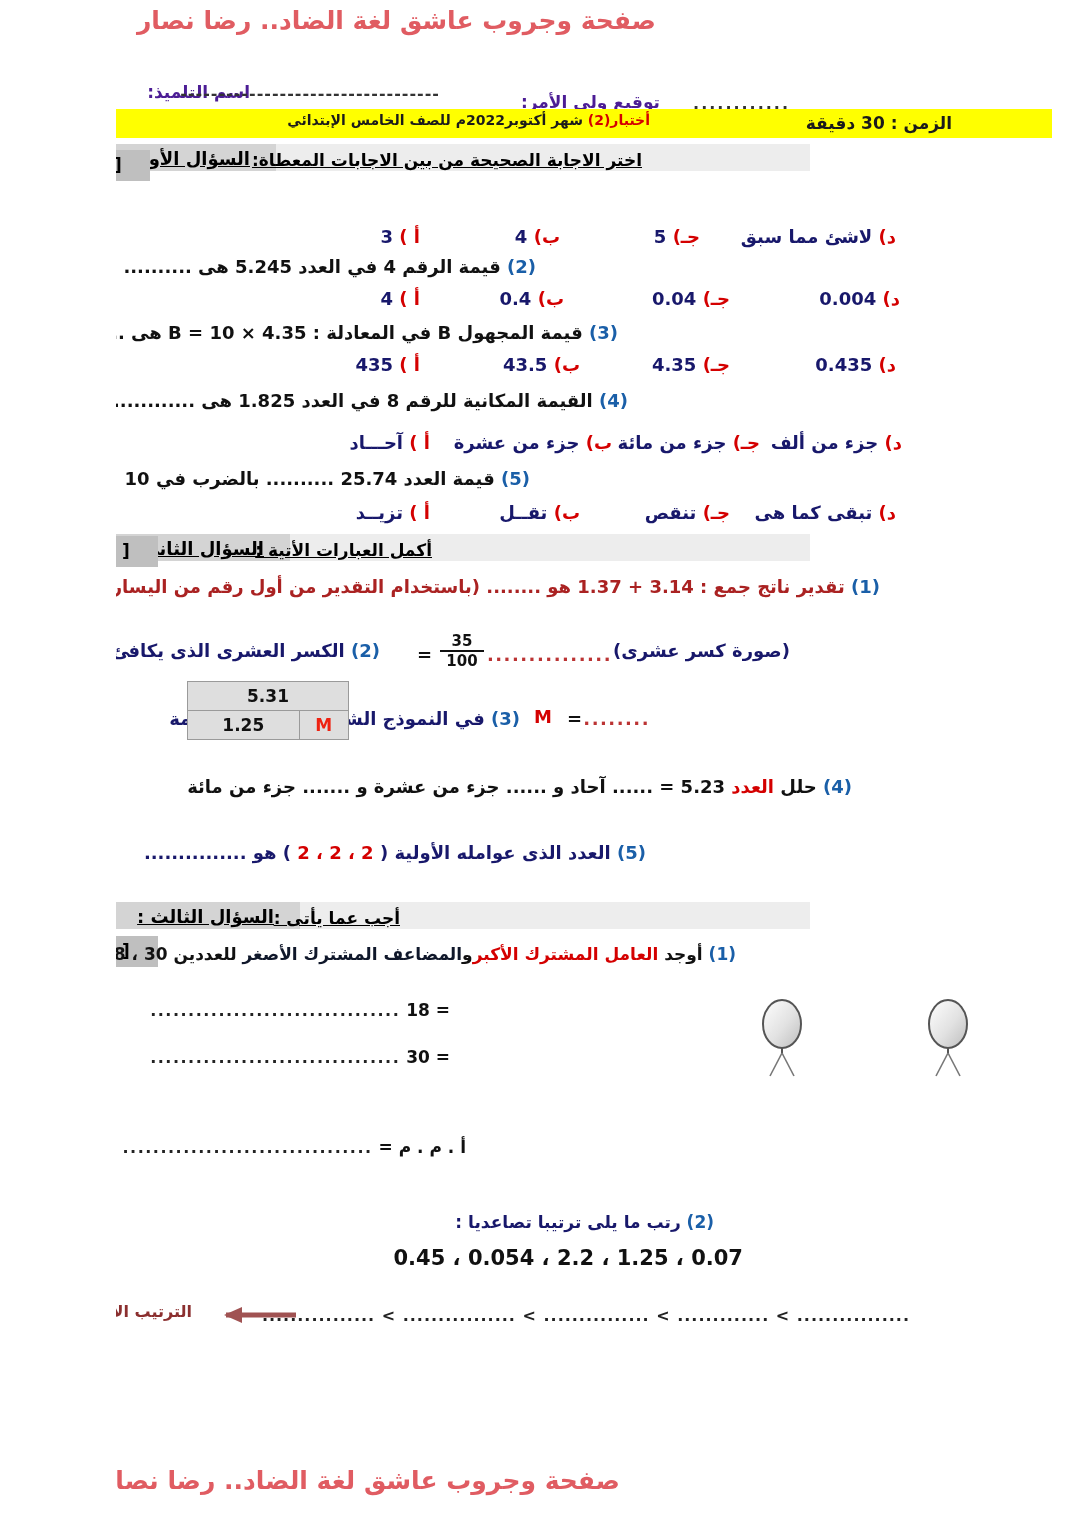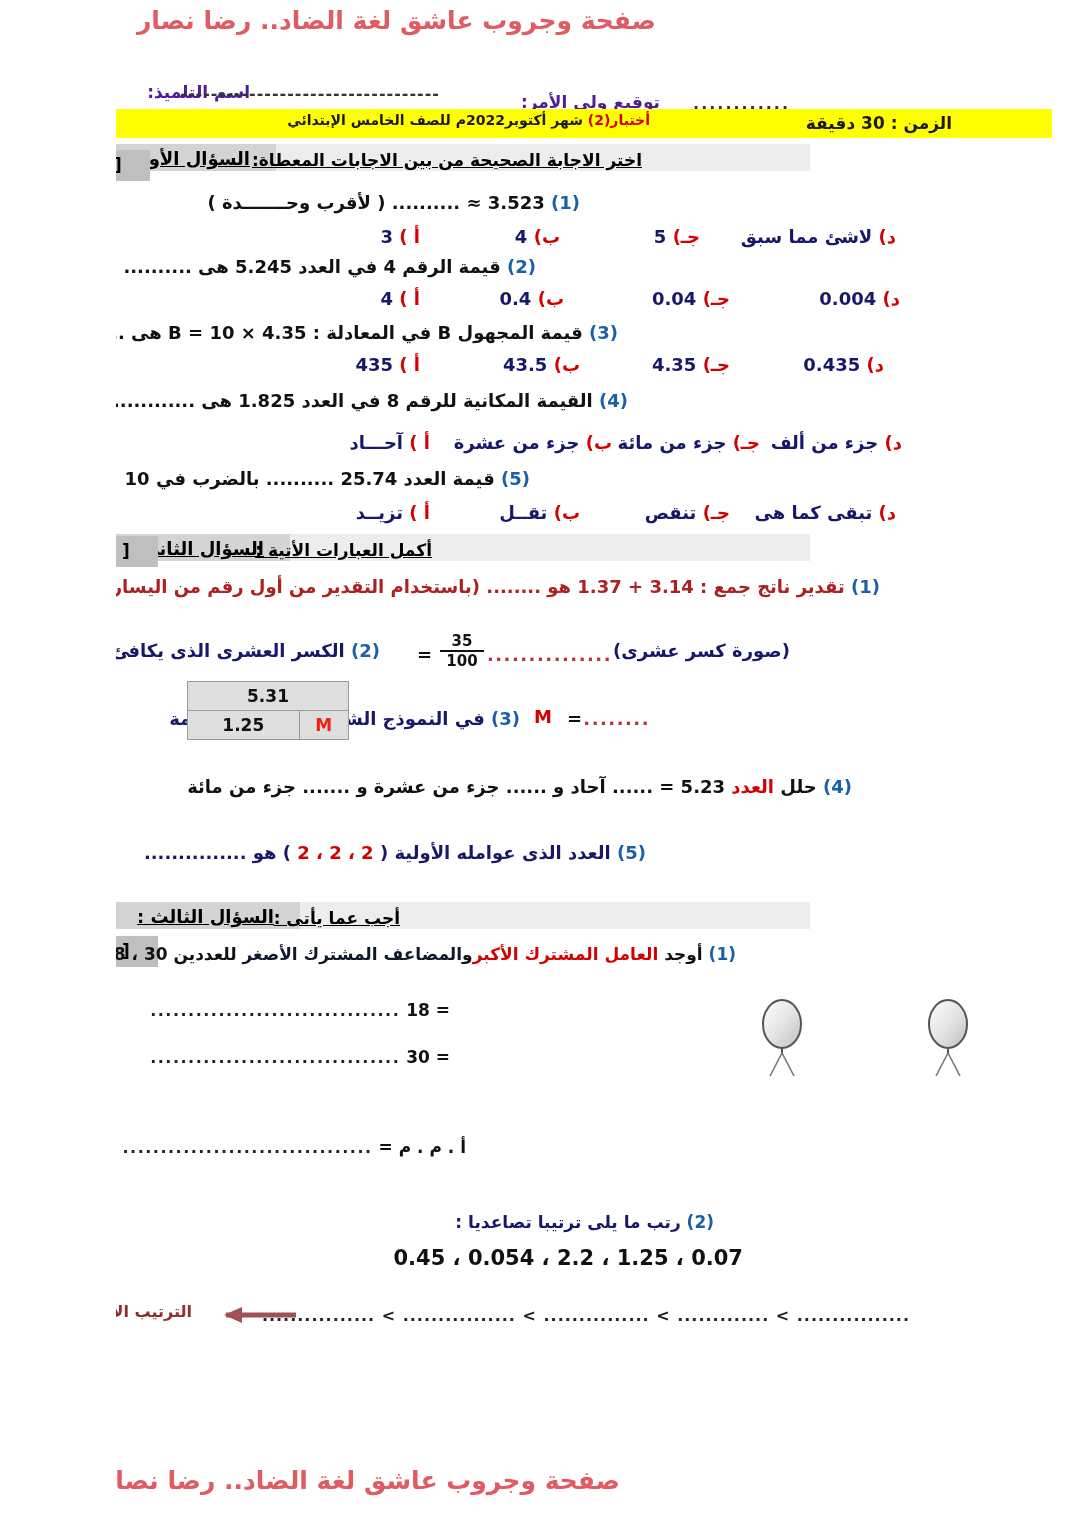--- a/index.html
+++ b/index.html
@@ -249,27 +249,20 @@
   <div id="yellow-bar"></div>
   <div id="exam-title"><span class="hl">أختبار(2)</span><span> شهر أكتوبر2022م للصف الخامس الإبتدائي</span></div>
   <div id="exam-time">الزمن : 30 دقيقة</div>
 
   <div class="sec-bar-light abs" style="top:144px; right:270px; width:534px;"></div>
   <div class="sec-bar abs" style="top:144px; right:804px; width:248px;"></div>
   <div class="sec-title" style="top:148px; right:830px;">السؤال الأول :</div>
   <div class="sec-sub" style="top:150px; right:438px;">اختر الاجابة الصحيحة من بين الاجابات المعطاة:</div>
   <div class="grade-box" style="top:150px; right:930px;">[ 5 درجات]</div>
 
-  <div class="q" style="top:192px; right:500px;">
-    <span class="qnum">(1)</span>
-    <span class="blk ltr">3.523</span>
-    <span class="blk">≈</span>
-    <span class="blk dots">..........</span>
-    <span class="blk">( لأقرب وحـــــــدة )</span>
-  </div>
   <div class="choices" style="top:226px; right:660px;"><span class="lt">أ )</span> <span>3</span></div>
   <div class="choices" style="top:226px; right:520px;"><span class="lt">ب)</span> <span>4</span></div>
   <div class="choices" style="top:226px; right:380px;"><span class="lt">جـ)</span> <span>5</span></div>
   <div class="choices" style="top:226px; right:184px;"><span class="lt">د)</span> <span>لاشئ مما سبق</span></div>
 
   <div class="q blk" style="top:256px; right:544px;">
     <span class="qnum">(2)</span>
     <span>قيمة الرقم 4 في العدد 5.245 هى ..........</span>
   </div>
   <div class="choices" style="top:288px; right:660px;"><span class="lt">أ )</span> <span>4</span></div>
@@ -277,21 +270,21 @@
   <div class="choices" style="top:288px; right:350px;"><span class="lt">جـ)</span> <span>0.04</span></div>
   <div class="choices" style="top:288px; right:180px;"><span class="lt">د)</span> <span>0.004</span></div>
 
   <div class="q blk" style="top:322px; right:462px;">
     <span class="qnum">(3)</span>
     <span>قيمة المجهول B في المعادلة : B = 10 × 4.35 هى ............</span>
   </div>
   <div class="choices" style="top:354px; right:660px;"><span class="lt">أ )</span> <span>435</span></div>
   <div class="choices" style="top:354px; right:500px;"><span class="lt">ب)</span> <span>43.5</span></div>
   <div class="choices" style="top:354px; right:350px;"><span class="lt">جـ)</span> <span>4.35</span></div>
-  <div class="choices" style="top:354px; right:196px;margin-left:34px;"><span class="lt">د)</span> <span>0.435</span></div>
+  <div class="choices" style="top:354px; right:184px;margin-left:34px;"><span class="lt">د)</span> <span>0.435</span></div>
 
   <div class="q blk" style="top:390px; right:452px;">
     <span class="qnum">(4)</span>
     <span>القيمة المكانية للرقم 8 في العدد 1.825 هى ..............</span>
   </div>
   <div class="choices" style="top:432px; right:650px;"><span class="lt">أ )</span> <span>آحـــاد</span></div>
   <div class="choices" style="top:432px; right:468px;margin-left:8px;"><span class="lt">ب)</span> <span>جزء من عشرة</span></div>
   <div class="choices" style="top:432px; right:320px;"><span class="lt">جـ)</span> <span>جزء من مائة</span></div>
   <div class="choices" style="top:432px; right:178px;"><span class="lt">د)</span> <span>جزء من ألف</span></div>
 

